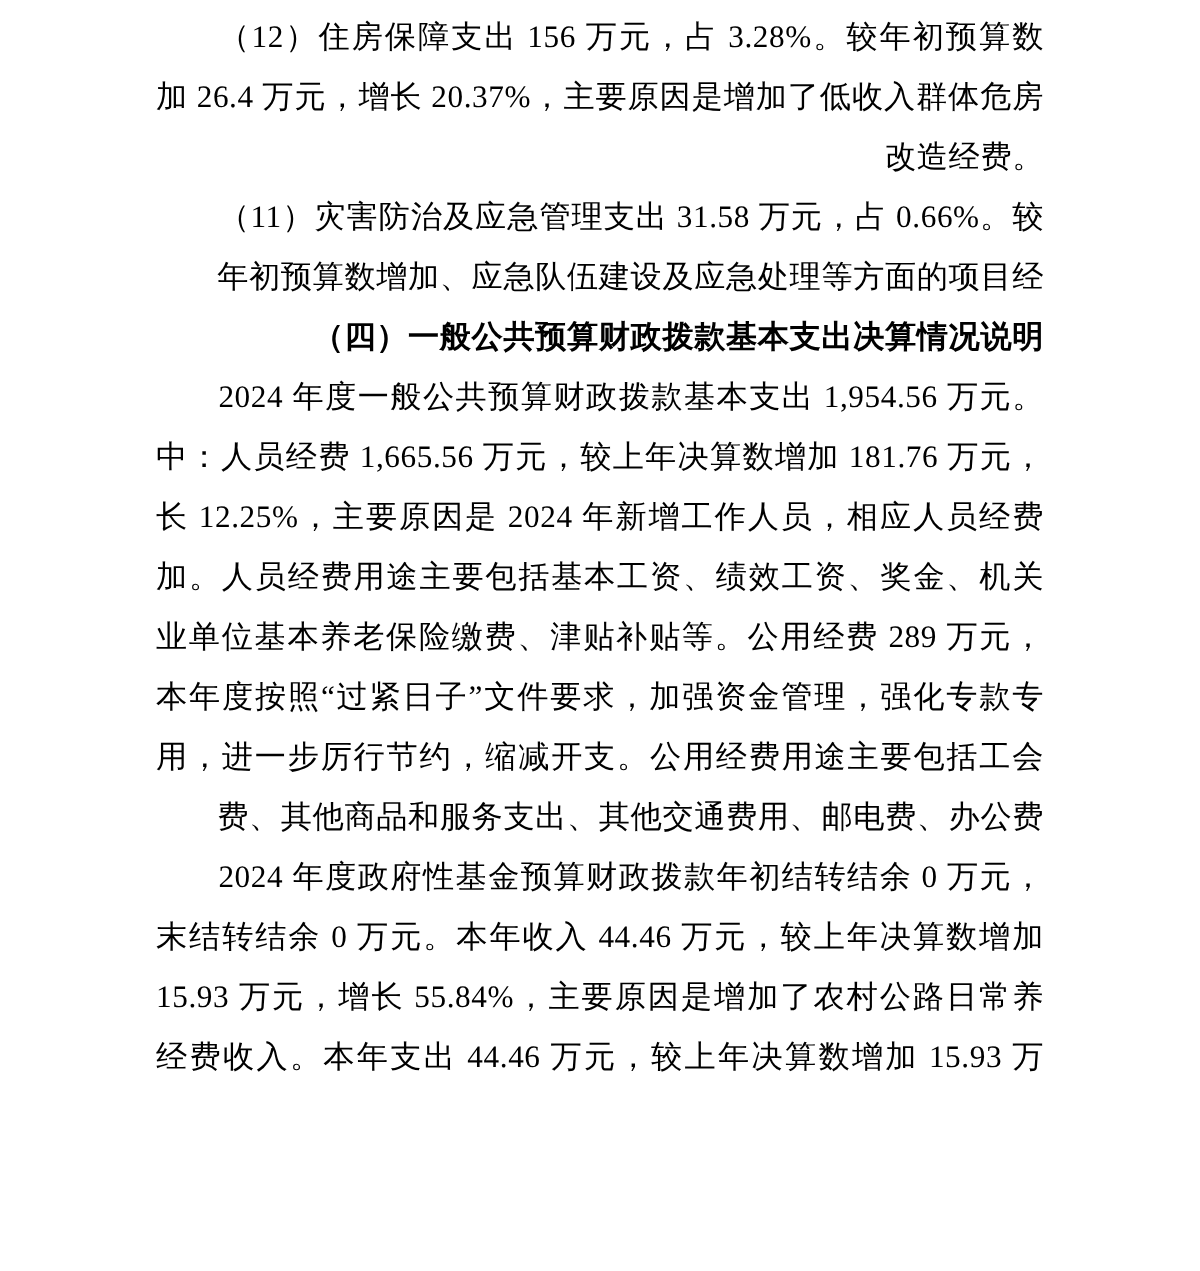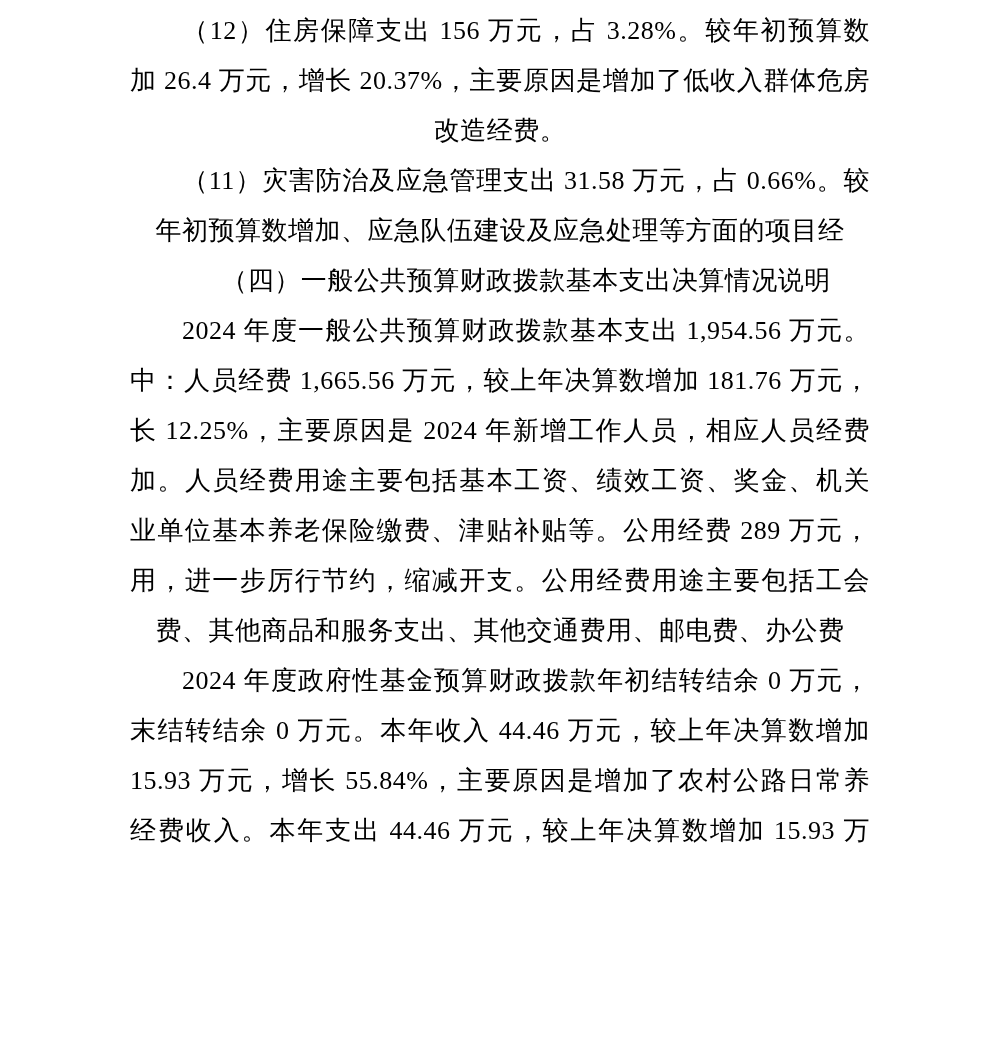--- a/index.html
+++ b/index.html
@@ -20,50 +20,51 @@
     position: absolute;
     left: 130px;
     top: 6px;
     width: 740px;
   }
   .line {
     font-size: 26px;
     line-height: 50px;
     height: 50px;
     overflow: hidden;
-    text-align: center;
+    text-align: right;
     letter-spacing: 0.5px;
   }
   .line.justify {
     text-align: justify;
     text-align-last: justify;
   }
   .line.indent {
     text-indent: 2em;
   }
   .line.heading {
-    font-weight: normal;
+    font-weight: bold;
   }
 </style>
 </head>
 <body>
 
 <div class="page">
   <div class="text-block" id="document-body">
       <div class="line indent justify">（12）住房保障支出 156 万元，占 3.28%。较年初预算数增</div>
       <div class="line justify">加 26.4 万元，增长 20.37%，主要原因是增加了低收入群体危房</div>
       <div class="line">改造经费。</div>
       <div class="line indent justify">（11）灾害防治及应急管理支出 31.58 万元，占 0.66%。较</div>
       <div class="line">年初预算数增加、应急队伍建设及应急处理等方面的项目经费。</div>
       <div class="line indent heading">（四）一般公共预算财政拨款基本支出决算情况说明</div>
       <div class="line indent justify">2024 年度一般公共预算财政拨款基本支出 1,954.56 万元。其</div>
       <div class="line justify">中：人员经费 1,665.56 万元，较上年决算数增加 181.76 万元，增</div>
       <div class="line justify">长 12.25%，主要原因是 2024 年新增工作人员，相应人员经费增</div>
       <div class="line justify">加。人员经费用途主要包括基本工资、绩效工资、奖金、机关事</div>
       <div class="line justify">业单位基本养老保险缴费、津贴补贴等。公用经费 289 万元，较</div>
+      <div class="line justify">本年度按照“过紧日子”文件要求，加强资金管理，强化专款专</div>
       <div class="line justify">用，进一步厉行节约，缩减开支。公用经费用途主要包括工会经</div>
       <div class="line">费、其他商品和服务支出、其他交通费用、邮电费、办公费等。</div>
       <div class="line indent justify">2024 年度政府性基金预算财政拨款年初结转结余 0 万元，年</div>
       <div class="line justify">末结转结余 0 万元。本年收入 44.46 万元，较上年决算数增加</div>
       <div class="line justify">15.93 万元，增长 55.84%，主要原因是增加了农村公路日常养护</div>
       <div class="line justify">经费收入。本年支出 44.46 万元，较上年决算数增加 15.93 万元，</div>
     </div>
 </div>
 
 </body></html>

